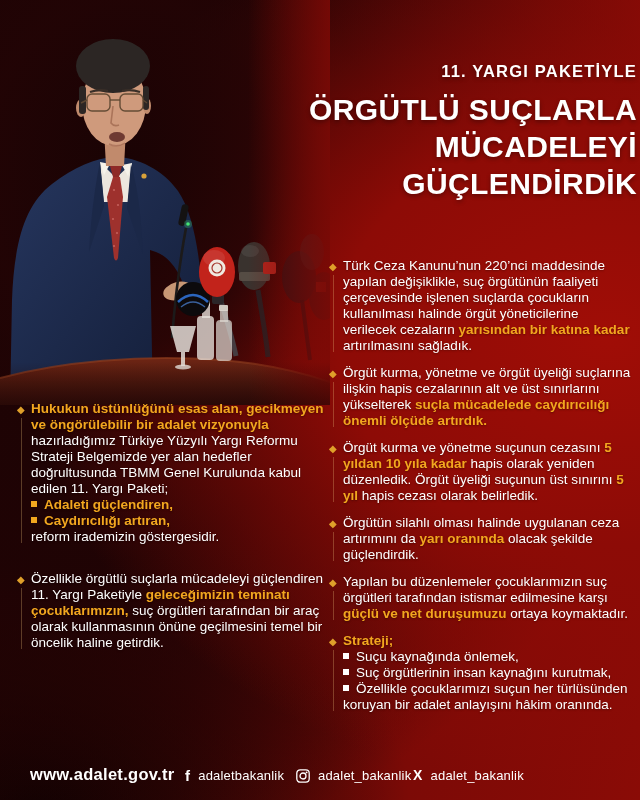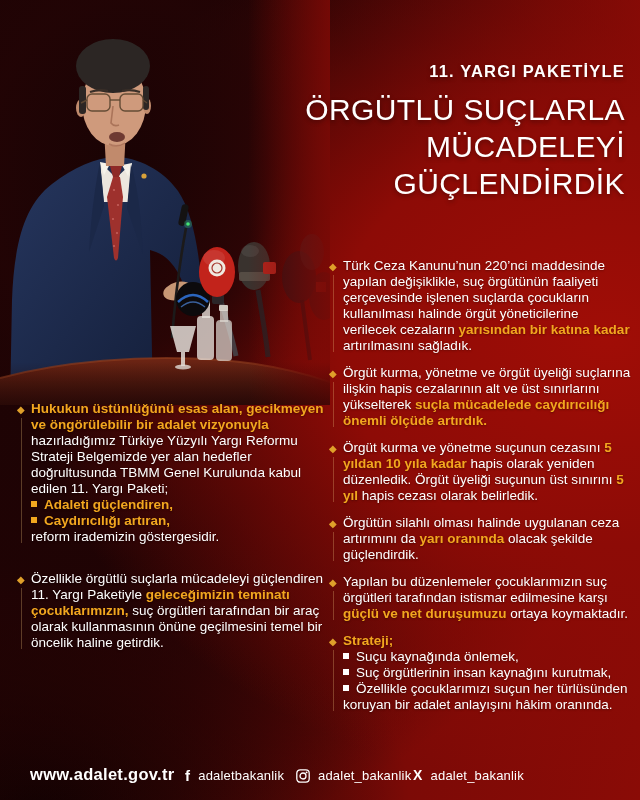--- a/index.html
+++ b/index.html
@@ -6,23 +6,23 @@
   .poster{
     position:relative;width:640px;height:800px;overflow:hidden;
     font-family:"Liberation Sans","DejaVu Sans",sans-serif;color:#fff;
     background:
       radial-gradient(900px 700px at 95% 42%, #a00d06 0%, #8d0b06 30%, rgba(141,11,6,0) 65%),
       radial-gradient(820px 820px at 8% 28%, #1d0304 0%, rgba(29,3,4,0.92) 42%, rgba(29,3,4,0) 78%),
       radial-gradient(620px 500px at 6% 102%, rgba(8,1,1,0.85) 0%, rgba(8,1,1,0) 60%),
       linear-gradient(100deg, #2e0405 0%, #4f0706 40%, #7c0a06 70%, #8a0b06 100%);
   }
   .photo{position:absolute;left:0;top:0;width:330px;height:405px;}
-  .title-block{position:absolute;right:15px;top:62px;text-align:right;text-shadow:0 2px 4px rgba(0,0,0,0.35);}
+  .title-block{position:absolute;right:3px;top:62px;text-align:right;text-shadow:0 2px 4px rgba(0,0,0,0.35);}
   .kicker{font-size:16.5px;font-weight:700;letter-spacing:1.2px;margin-bottom:10px;}
-  .title-line{font-size:30px;font-weight:400;line-height:37px;letter-spacing:0.4px;}
+  .title-line{font-size:30px;font-weight:700;line-height:37px;letter-spacing:0.4px;}
   .col{position:absolute;font-size:13.5px;line-height:16px;text-shadow:0 1px 2px rgba(0,0,0,0.35);}
   .col-left{left:18px;top:401px;width:306px;}
   .col-right{left:330px;top:258px;width:301px;}
   .bullet{position:relative;padding-left:13px;margin:0 0 11px 0;}
   .bullet::before{content:"";position:absolute;left:3px;top:17px;bottom:2px;width:1px;background:rgba(236,193,122,0.30);}
   .dm{position:absolute;left:-1px;top:1px;font-size:10px;color:#dfa02a;text-shadow:none;}
   .gold{color:#f2a71f;font-weight:700;}
   .subitem{font-weight:700;color:#f2a71f;}
   .goalitem{color:#fff;}
   .sq{display:inline-block;width:6px;height:6px;background:currentColor;margin-right:7px;vertical-align:2px;}

